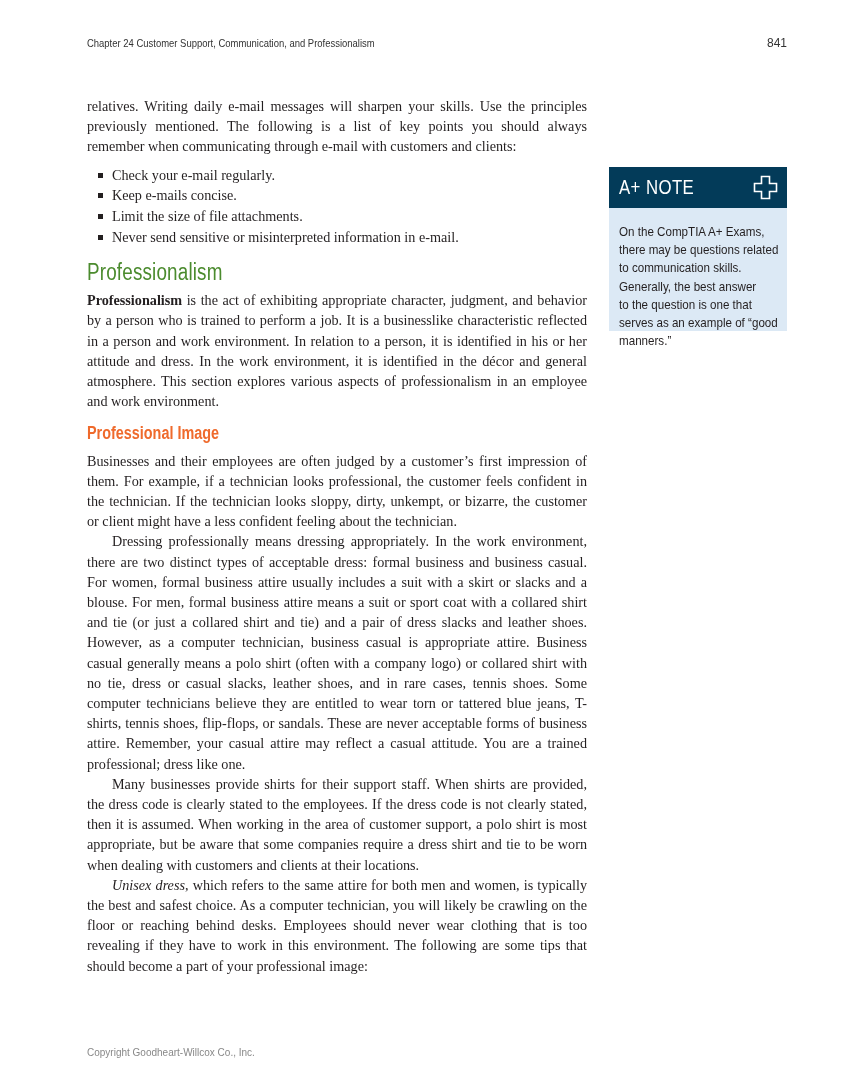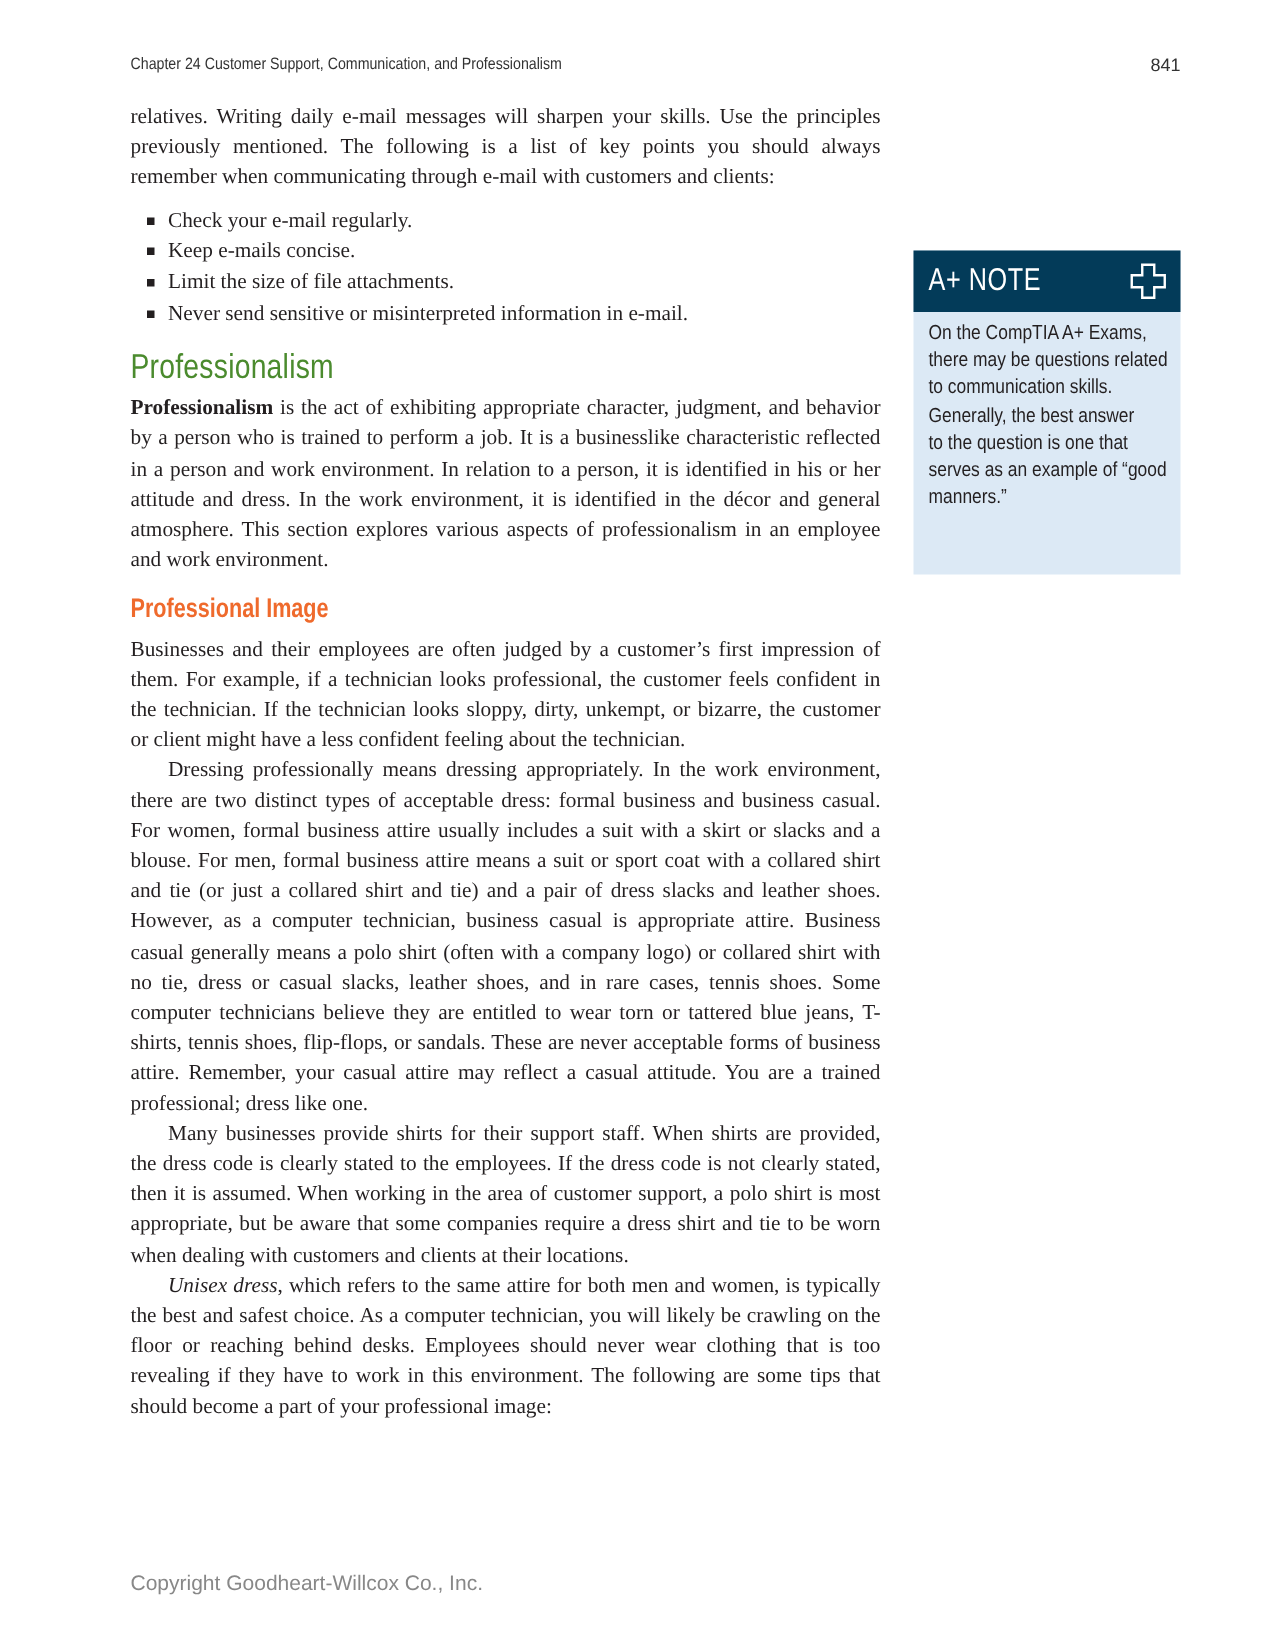--- a/index.html
+++ b/index.html
@@ -7,21 +7,21 @@
   .running-head {
     position: absolute; left: 87px; top: 37px; width: 700px;
     font-family: "Liberation Sans", sans-serif; font-size: 11px; color: #333;
     transform: scaleX(0.86); transform-origin: left top;
   }
   .page-num {
     position: absolute; right: 62px; top: 36px;
     font-family: Liberation Sans, sans-serif; font-size: 12px; color: #333;
   }
   .main {
-    position: absolute; left: 87px; top: 68px; width: 500px;
+    position: absolute; left: 87px; top: 96px; width: 500px;
     font-family: "Liberation Serif", serif; font-size: 14.2px; line-height: 20.2px;
     color: #231f20;
   }
   .main p { margin: 0; text-align: justify; }
   .main p.indent { text-indent: 25px; }
   ul.bullets { list-style: none; margin: 8px 0 0 0; padding: 0 0 0 25px; }
   ul.bullets li { position: relative; margin-bottom: 0.5px; }
   ul.bullets li::before {
     content: ""; position: absolute; left: -14px; top: 8px;
     width: 5px; height: 5px; background: #231f20;
@@ -30,41 +30,41 @@
     font-family: "Liberation Sans", sans-serif; font-weight: normal;
     color: #4b8b2e; font-size: 23px; margin: 15px 0 8px 0;
     transform: scaleX(0.82); transform-origin: left center; letter-spacing: 0.2px;
   }
   h3.subsection {
     font-family: "Liberation Sans", sans-serif; font-weight: bold;
     color: #ef6a2c; font-size: 18px; margin: 12px 0 7px 0;
     transform: scaleX(0.8); transform-origin: left center;
   }
   .note-box {
-    position: absolute; left: 609px; top: 167px; width: 178px; height: 216px;
+    position: absolute; left: 609px; top: 167px; width: 178px; height: 164px;
     background: #dce9f5;
   }
   .note-header {
     height: 41px; background: #033b59; position: relative;
   }
   .note-title {
     position: absolute; left: 10px; top: 8px;
     font-family: "Liberation Sans", sans-serif; font-size: 21px; color: #ffffff;
     transform: scaleX(0.8); transform-origin: left top; letter-spacing: 0.5px;
   }
   .note-plus { position: absolute; right: 9px; top: 8px; width: 25px; height: 25px; }
   .note-body {
-    padding: 5px 8px 0 10px;
+    padding: 15px 8px 0 10px;
     font-family: "Liberation Sans", sans-serif; font-size: 13.5px; line-height: 18.2px;
     color: #231f20;
   }
   .note-body span.nl { display: block; white-space: nowrap; transform: scaleX(0.86); transform-origin: left center; }
   .footer {
     position: absolute; left: 87px; top: 1047px;
-    font-family: "Liberation Sans", sans-serif; font-size: 14px; color: #888;
+    font-family: "Liberation Sans", sans-serif; font-size: 10px; color: #888;
   }
 </style>
 </head>
 <body>
 
 <div class="running-head">Chapter 24   Customer Support, Communication, and Professionalism</div>
 <div class="page-num">841</div>
 
 <div class="main">
   <p>relatives. Writing daily e-mail messages will sharpen your skills. Use the principles previously mentioned. The following is a list of key points you should always remember when communicating through e-mail with customers and clients:</p>

